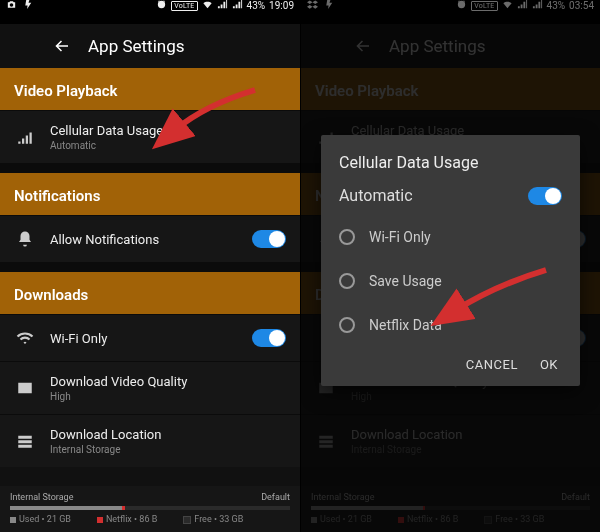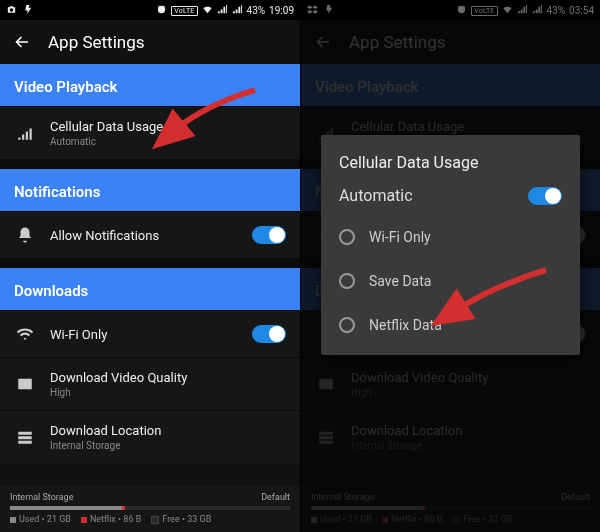--- a/index.html
+++ b/index.html
@@ -1,47 +1,47 @@
 <!DOCTYPE html>
 <html><head>
 <meta charset="utf-8">
 <style>
   * { box-sizing: border-box; margin: 0; padding: 0; }
   body { background: #888; font-family: -apple-system, Roboto, "Segoe UI", sans-serif; }
   .stage { width: 600px; height: 532px; background: #000; display: flex; position: relative; }
   .phone { width: 300px; height: 532px; background: #111; color: #fff; position: relative; overflow: hidden; }
   .phone.right { border-left: 1px solid #000; }
-  .statusbar { height: 20px; background: #000; display: flex; align-items: flex-start; padding: 4px 6px; font-size: 10px; color: #eee; }
+  .statusbar { height: 20px; background: #000; display: flex; align-items: flex-end; padding: 12px 6px; font-size: 10px; color: #eee; }
   .statusbar .sb-left { display: flex; gap: 6px; }
   .statusbar .sb-right { margin-left: auto; display: flex; gap: 4px; align-items: center; }
   .statusbar svg { width: 11px; height: 11px; fill: #eee; }
   .volte { border: 1px solid #eee; font-size: 7px; padding: 0 2px; border-radius: 1px; letter-spacing: 0.2px; }
-  .appbar { height: 44px; display: flex; align-items: center; padding: 13px 10px; background: #111; }
+  .appbar { height: 44px; display: flex; align-items: center; padding: 13px 10px; background: #111; margin-left: 40px; }
   .appbar .back { width: 24px; height: 24px; display: flex; align-items: center; justify-content: center; cursor: pointer; }
   .appbar .back svg { width: 18px; height: 18px; fill: #fff; }
   .appbar .title { margin-left: 14px; font-size: 17px; color: #fff; }
   .content { background: #111; }
-  .section-header { padding: 14px 14px 10px; font-size: 15px; font-weight: 600; color: #fff; background: #3b82f6; }
+  .section-header { padding: 14px 14px 10px; font-size: 15px; font-weight: 600; color: #fff; background: #a16207; }
   .row { display: flex; align-items: center; padding: 12px 14px; background: #161616; border-top: 1px solid #0b0b0b; }
   .row .icon { width: 22px; height: 22px; margin-right: 14px; display: flex; align-items: center; justify-content: center; }
   .row .icon svg { width: 18px; height: 18px; fill: #ccc; }
   .row .texts { display: flex; flex-direction: column; }
   .row .label { font-size: 13px; color: #eee; }
   .row .sub { font-size: 10px; color: #888; margin-top: 2px; }
   .row .toggle { margin-left: auto; }
   .gap { height: 10px; background: #0b0b0b; }
   .toggle { width: 34px; height: 18px; border-radius: 10px; background: #1e88e5; position: relative; }
   .toggle::after { content: ""; position: absolute; right: 1px; top: 1px; width: 16px; height: 16px; border-radius: 50%; background: #fff; }
   .storagebar { position: absolute; bottom: 0; left: 0; right: 0; background: #161616; padding: 6px 10px 8px; font-size: 9px; color: #888; }
   .storagebar .sb-head { display: flex; justify-content: space-between; color: #aaa; margin-bottom: 4px; }
   .storagebar .bar { height: 4px; background: #333; display: flex; margin-bottom: 4px; }
   .storagebar .bar .used { flex: 0 0 40%; background: #888; }
   .storagebar .bar .nf { flex: 0 0 1%; background: #d32f2f; }
   .storagebar .bar .free { flex: 1 1 auto; background: #2a2a2a; }
-  .storagebar .legend { display: flex; gap: 10px; }
+  .storagebar .legend { display: flex; gap: 26px; }
   .legend span::before { content: ""; display: inline-block; width: 6px; height: 6px; margin-right: 3px; vertical-align: middle; }
   .legend .lg-used::before { background: #888; }
   .legend .lg-nf::before { background: #d32f2f; }
   .legend .lg-free::before { background: #2a2a2a; border:1px solid #444; }
   .dim { position: absolute; inset: 0; background: rgba(0,0,0,0.55); }
   .dialog { position: absolute; top: 135px; left: 20px; right: 20px; background: #3a3a3a; color: #ddd; border-radius: 2px; padding: 18px 18px 8px; box-shadow: 0 6px 20px rgba(0,0,0,0.6); }
   .dialog .dlg-title { font-size: 16px; color: #eee; margin-bottom: 14px; }
   .dialog .dlg-row { display: flex; align-items: center; padding: 14px 0; }
   .dialog .dlg-row .label { font-size: 14px; color: #ccc; }
   .dialog .radio { width: 16px; height: 16px; border: 2px solid #999; border-radius: 50%; margin-right: 14px; }
@@ -314,25 +314,29 @@
       <div class="dlg-auto">
         <span class="label">Automatic</span>
         <span class="toggle"></span>
       </div>
       <div class="dlg-row">
         <span class="radio"></span>
         <span class="label">Wi-Fi Only</span>
       </div>
       <div class="dlg-row">
         <span class="radio"></span>
-        <span class="label">Save Data</span>
+        <span class="label">Save Usage</span>
       </div>
       <div class="dlg-row">
         <span class="radio"></span>
         <span class="label">Netflix Data</span>
+      </div>
+      <div class="actions">
+        <span class="btn">CANCEL</span>
+        <span class="btn">OK</span>
       </div>
     </div>
 
     <div class="arrow" style="left:145px; top:265px;">
       <svg width="110" height="60">
           <defs>
             <marker id="ah2" markerWidth="8" markerHeight="8" refX="2" refY="3" orient="auto">
               <path d="M0,0 L0,6 L7,3 z" fill="#d32f2f"></path>
             </marker>
           </defs>

